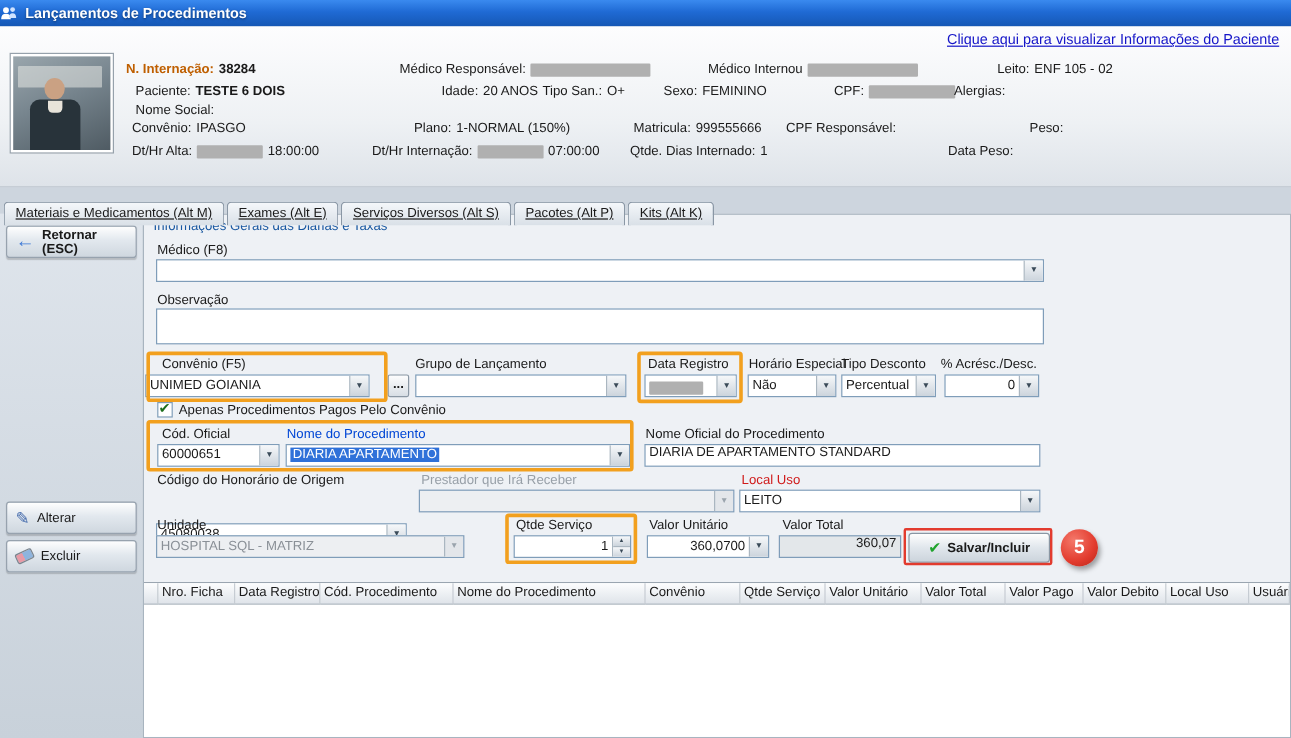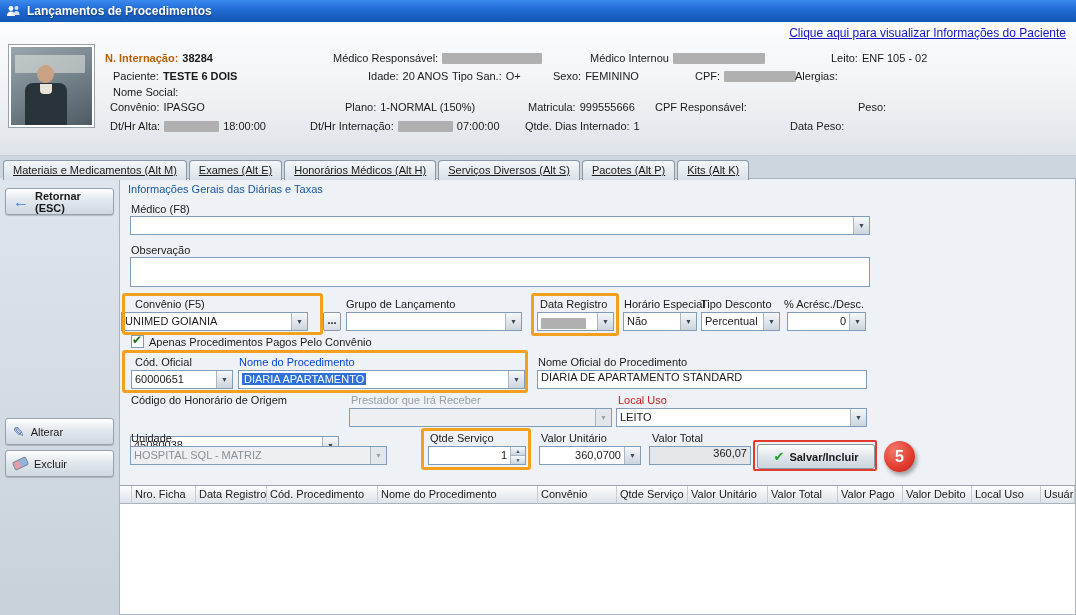--- a/index.html
+++ b/index.html
@@ -3,21 +3,21 @@
 <meta charset="utf-8">
 <style>
   * { box-sizing: border-box; margin: 0; padding: 0; }
   html, body { width: 1076px; height: 615px; overflow: hidden; }
   body { font-family: "Liberation Sans", "DejaVu Sans", sans-serif; font-size: 11px; background: #cdd5de; position: relative; color: #1a1a1a; }
   .app { position: absolute; inset: 0; }
 
   
   .titlebar { position: absolute; top: 0; left: 0; right: 0; height: 22px;
     background: linear-gradient(180deg, #3a8aef 0%, #1f6ad4 45%, #1557b4 100%);
-    color: #fff; display: flex; align-items: center; gap: 6px; padding-left: 6px;
+    color: #fff; display: flex; align-items: center; gap: 6px; 
     font-size: 12px; font-weight: bold; text-shadow: 0 1px 2px rgba(0,0,0,.45); }
   .title-icon { width: 15px; height: 15px; display: inline-block; }
 
   
   .top-area { position: absolute; top: 22px; left: 0; width: 1076px; height: 134px;
     background: linear-gradient(180deg, #fdfdfe 0%, #eef1f4 60%, #dee3e9 100%);
     border-bottom: 1px solid #c6cdd5; }
   .patient-link { position: absolute; top: 4px; right: 10px; color: #1515c8;
     text-decoration: underline; font-size: 12px; cursor: pointer; white-space: nowrap; }
   .photo { position: absolute; left: 8px; top: 22px; width: 87px; height: 84px;
@@ -29,21 +29,21 @@
   .ph-body { position: absolute; left: 14px; top: 36px; width: 42px; height: 44px; border-radius: 8px 8px 0 0; background: #28333a; }
   .ph-collar { position: absolute; left: 29px; top: 37px; width: 12px; height: 10px; background: #e8e4da; border-radius: 0 0 4px 4px; }
 
   .pf { position: absolute; display: flex; gap: 4px; align-items: center; white-space: nowrap; font-size: 11px; }
   .pf .b { font-weight: bold; }
   .lbl-orange { color: #bf5f00; font-weight: bold; }
   .redact { height: 11px; background: #b0b0b0; border-radius: 1px; display: inline-block; filter: blur(.6px); }
 
   
   .tabs { position: absolute; left: 3px; top: 156px; height: 23px; display: flex; z-index: 3; }
-  .tab { height: 20px; margin-top: 4px; margin-right: 2px; padding: 3px 9px 0;
+  .tab { height: 20px; margin-top: 12px; margin-right: 2px; padding: 3px 9px 0;
     border: 1px solid #8a97a5; border-bottom: none; border-radius: 4px 4px 0 0;
     background: linear-gradient(#f4f7fa, #d9e0e7); text-decoration: underline; cursor: pointer; white-space: nowrap; }
   .tab.active { margin-top: 0; height: 23px; background: #eef1f5; border-color: #a8b4bf; position: relative; }
 
   
   .sidebar { position: absolute; left: 0; top: 178px; width: 119px; height: 437px;
     background: linear-gradient(180deg, #dfe5ec, #c8d1da); }
   .side-btn { position: absolute; left: 5px; width: 109px; height: 27px;
     background: linear-gradient(180deg, #fefefe, #e2e8ee 45%, #cfd7df);
     border: 1px solid #97a2ae; border-radius: 3px; display: flex; align-items: center;
@@ -217,21 +217,20 @@
       <span>1</span>
     </div>
     <div class="pf" style="left:790px;top:98px;">
       <span>Data Peso:</span>
     </div>
   </div>
 
   <div class="tabs">
     <div class="tab"><span>Materiais e Medicamentos (Alt M)</span></div>
     <div class="tab"><span>Exames (Alt E)</span></div>
-    <div class="tab"><span>Honorários Médicos (Alt H)</span></div>
     <div class="tab"><span>Serviços Diversos (Alt S)</span></div>
     <div class="tab"><span>Pacotes (Alt P)</span></div>
     <div class="tab"><span>Kits (Alt K)</span></div>
   </div>
 
   <div class="sidebar">
     <div class="side-btn" style="top:10px;font-weight:bold;">
       <span class="arrow-icon">←</span>
       <span>Retornar (ESC)</span>
     </div>

